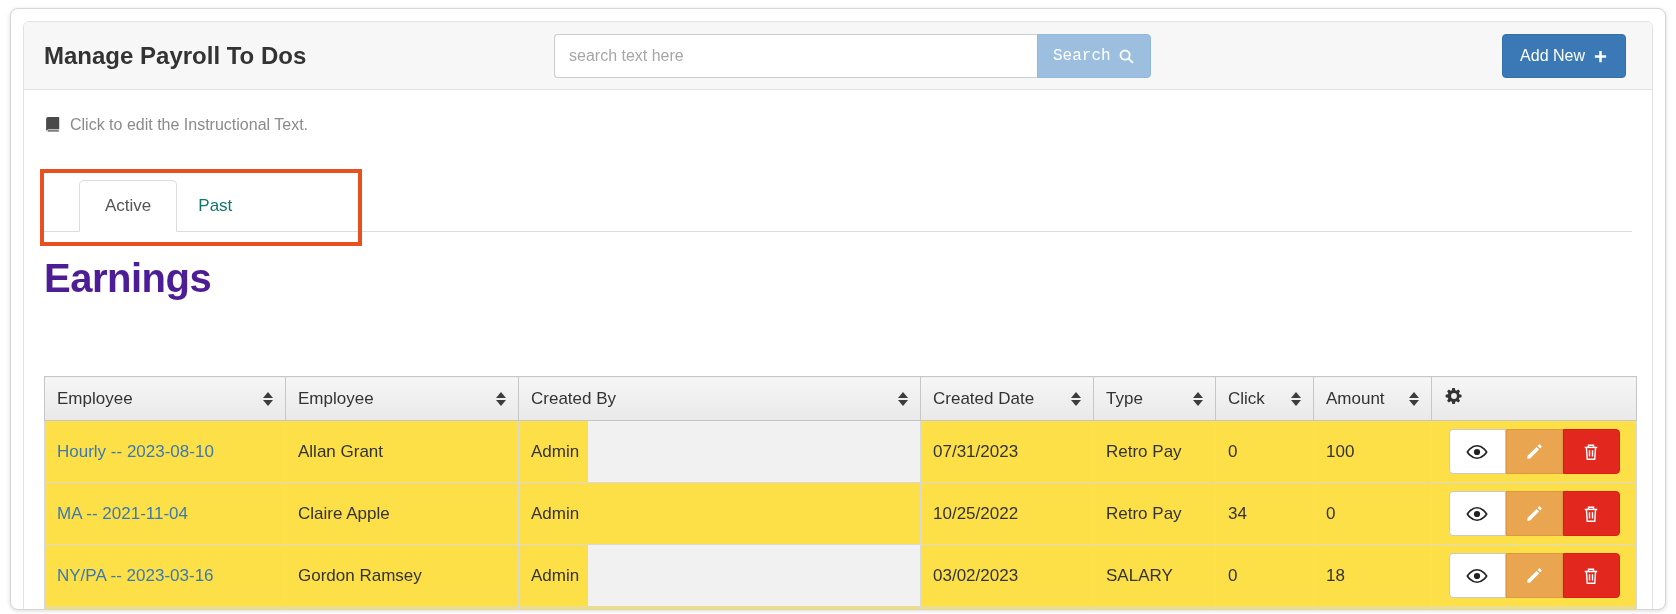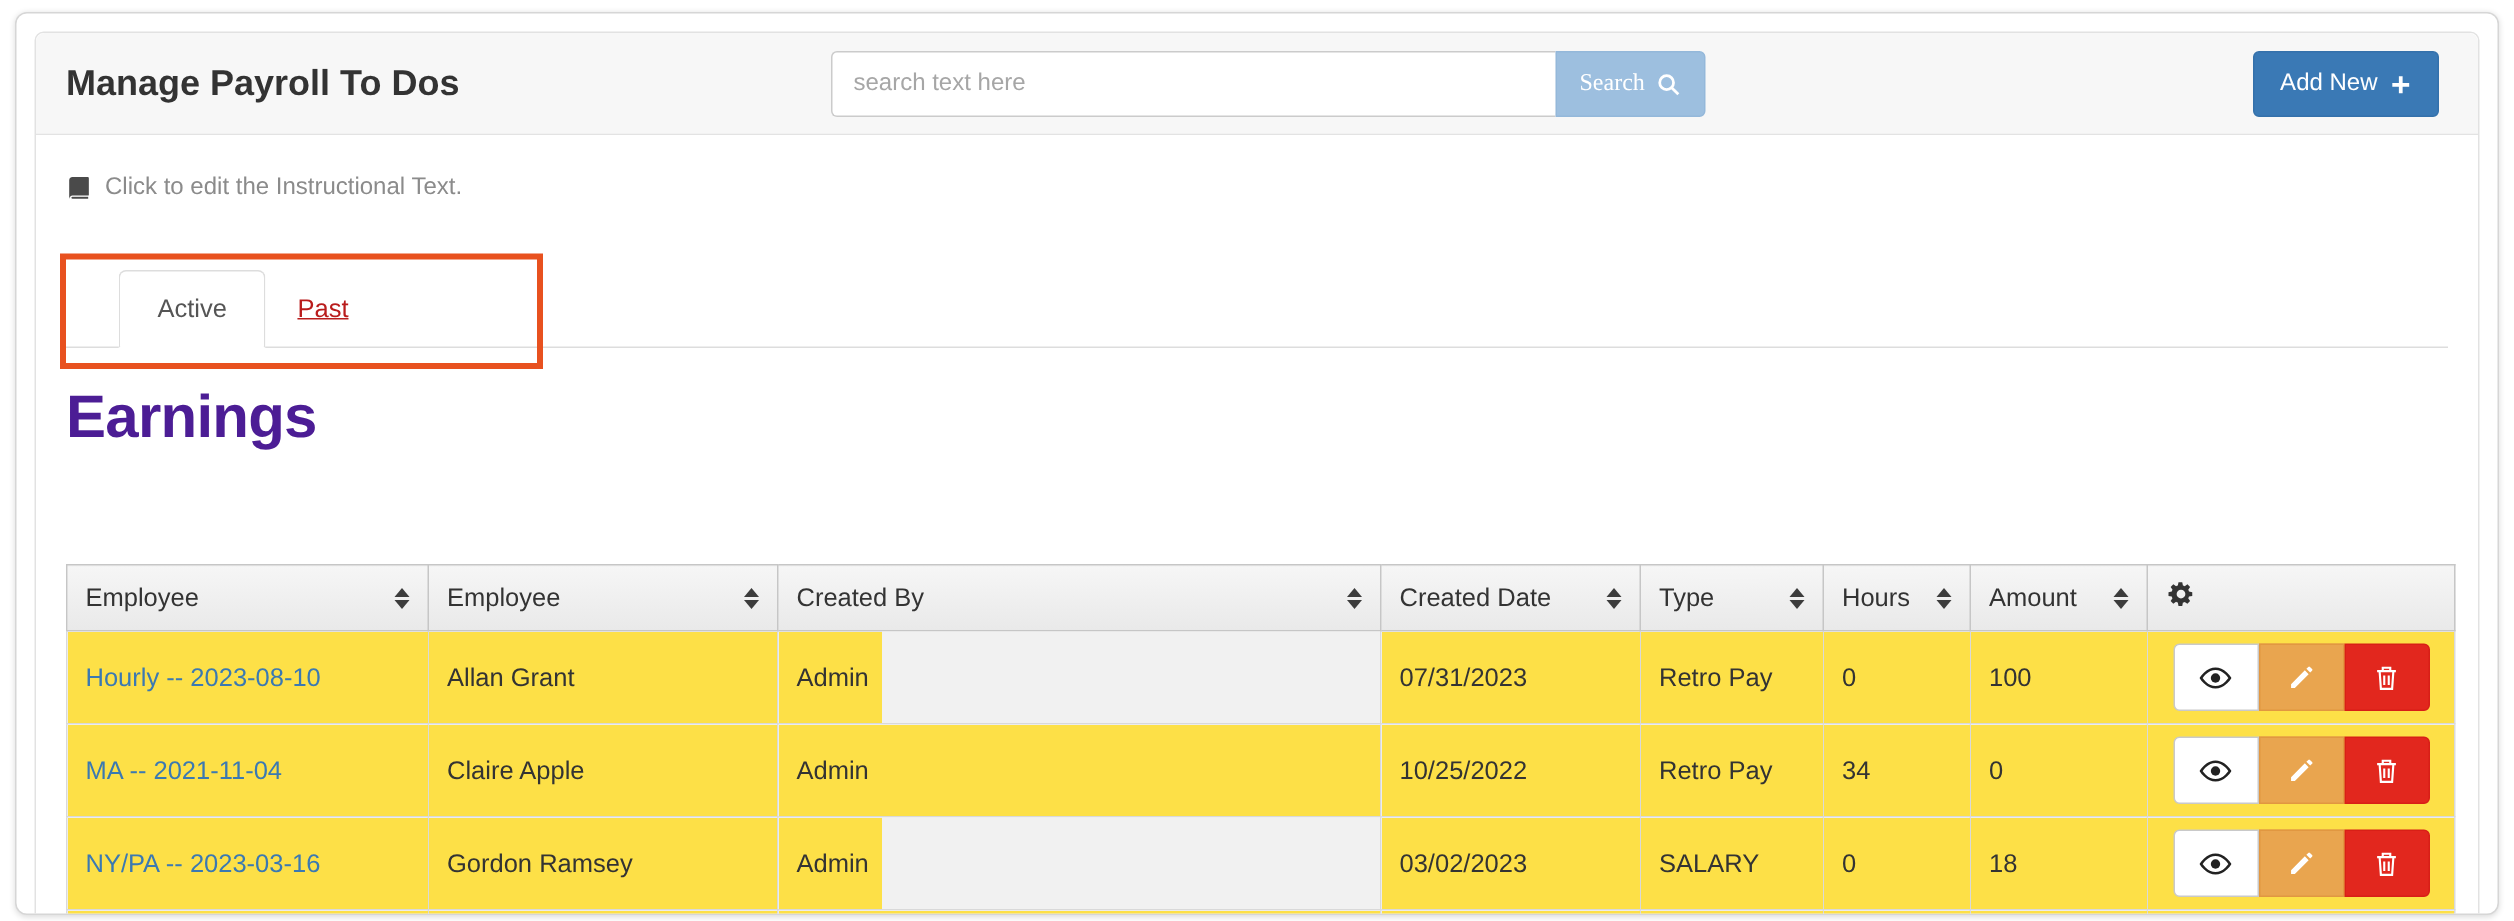--- a/index.html
+++ b/index.html
@@ -18,38 +18,38 @@
   .page-title { font-size: 24px; font-weight: bold; color: #333; }
 
   .search-wrap { position: absolute; left: 530px; top: 12px; display: flex; }
   .search-input { width: 483px; height: 44px; border: 1px solid #cbcbcb; border-right: none;
     border-radius: 4px 0 0 4px; padding: 0 14px; font-size: 16px; color: #555; outline: none;
     font-family: "Liberation Sans", sans-serif; }
   .search-input::placeholder { color: #a6a6a6; }
   .search-btn { height: 44px; padding: 18px 15px; background: #9dbfdf; color: #fff;
     border: 1px solid #94b8da; border-radius: 0 4px 4px 0; font-size: 16px;
     display: flex; align-items: center; gap: 7px; cursor: pointer;
-    font-family: Liberation Serif, serif; }
+    font-family: Liberation Mono, monospace; }
 
   .add-new-btn { position: absolute; right: 26px; top: 12px; height: 44px; padding: 0 17px;
     background: #3a79b5; color: #fff; border: 1px solid #3471ab; border-radius: 4px;
     font-size: 16px; display: flex; align-items: center; gap: 8px; cursor: pointer;
     font-family: "Liberation Sans", sans-serif; }
 
   .panel-body { padding: 0 20px; }
 
-  .instructional { margin-top: 26px; display: flex; align-items: flex-end; gap: 9px;
+  .instructional { margin-top: 26px; display: flex; align-items: flex-start; gap: 9px;
     color: #8b8b8b; font-size: 16px; }
 
   .tabs-wrap { margin-top: 46px; position: relative; }
   .nav-tabs { display: flex; align-items: flex-end; border-bottom: 1px solid #ddd; padding-left: 35px; }
   .tab { font-size: 17px; padding: 15px 21px; cursor: pointer; text-align: center; }
   .tab.is-active { background: #fff; border: 1px solid #ddd; border-bottom-color: #fff;
     margin-bottom: -1px; border-radius: 5px 5px 0 0; color: #555; padding: 15px 25px; cursor: default; }
-  .tab.is-link { color: #b91c1c; text-decoration: underline; }
+  .tab.is-link { color: #0f766e; }
   .annotation-box { position: absolute; left: -4px; top: -11px; width: 322px; height: 77px;
     border: 4px solid #e8511f; pointer-events: none; z-index: 5; }
 
   .section-heading { margin-top: 24px; font-size: 40px; line-height: 44px; font-weight: bold;
     color: #4c1d95; letter-spacing: -0.5px; }
 
   table.grid { margin-top: 76px; width: 1592px; border-collapse: collapse; table-layout: fixed;
     font-size: 17px; }
   .grid th { background: linear-gradient(#f6f6f6, #e9e9e9); border: 1px solid #c6c6c6;
     height: 44px; padding: 0 12px; font-weight: normal; color: #333; text-align: left;
@@ -185,21 +185,21 @@
               <span class="th-inner">
                   <span>Type</span>
               <span class="sort-icons">
                     <span class="tri-up"></span>
                     <span class="tri-down"></span>
                   </span>
                 </span>
             </th>
             <th>
               <span class="th-inner">
-                  <span>Hours</span>
+                  <span>Click</span>
               <span class="sort-icons">
                     <span class="tri-up"></span>
                     <span class="tri-down"></span>
                   </span>
                 </span>
             </th>
             <th>
               <span class="th-inner">
                   <span>Amount</span>
               <span class="sort-icons">

